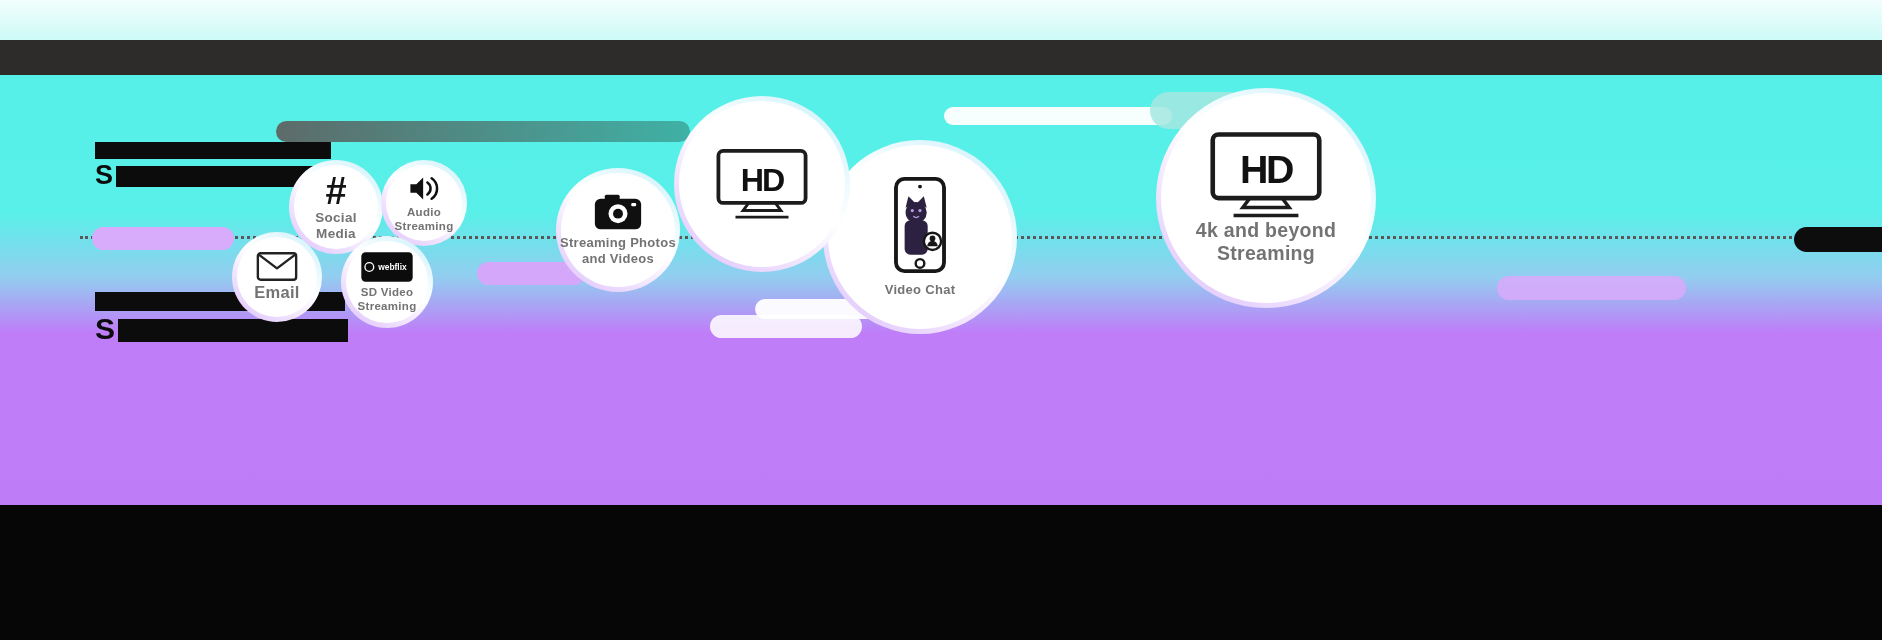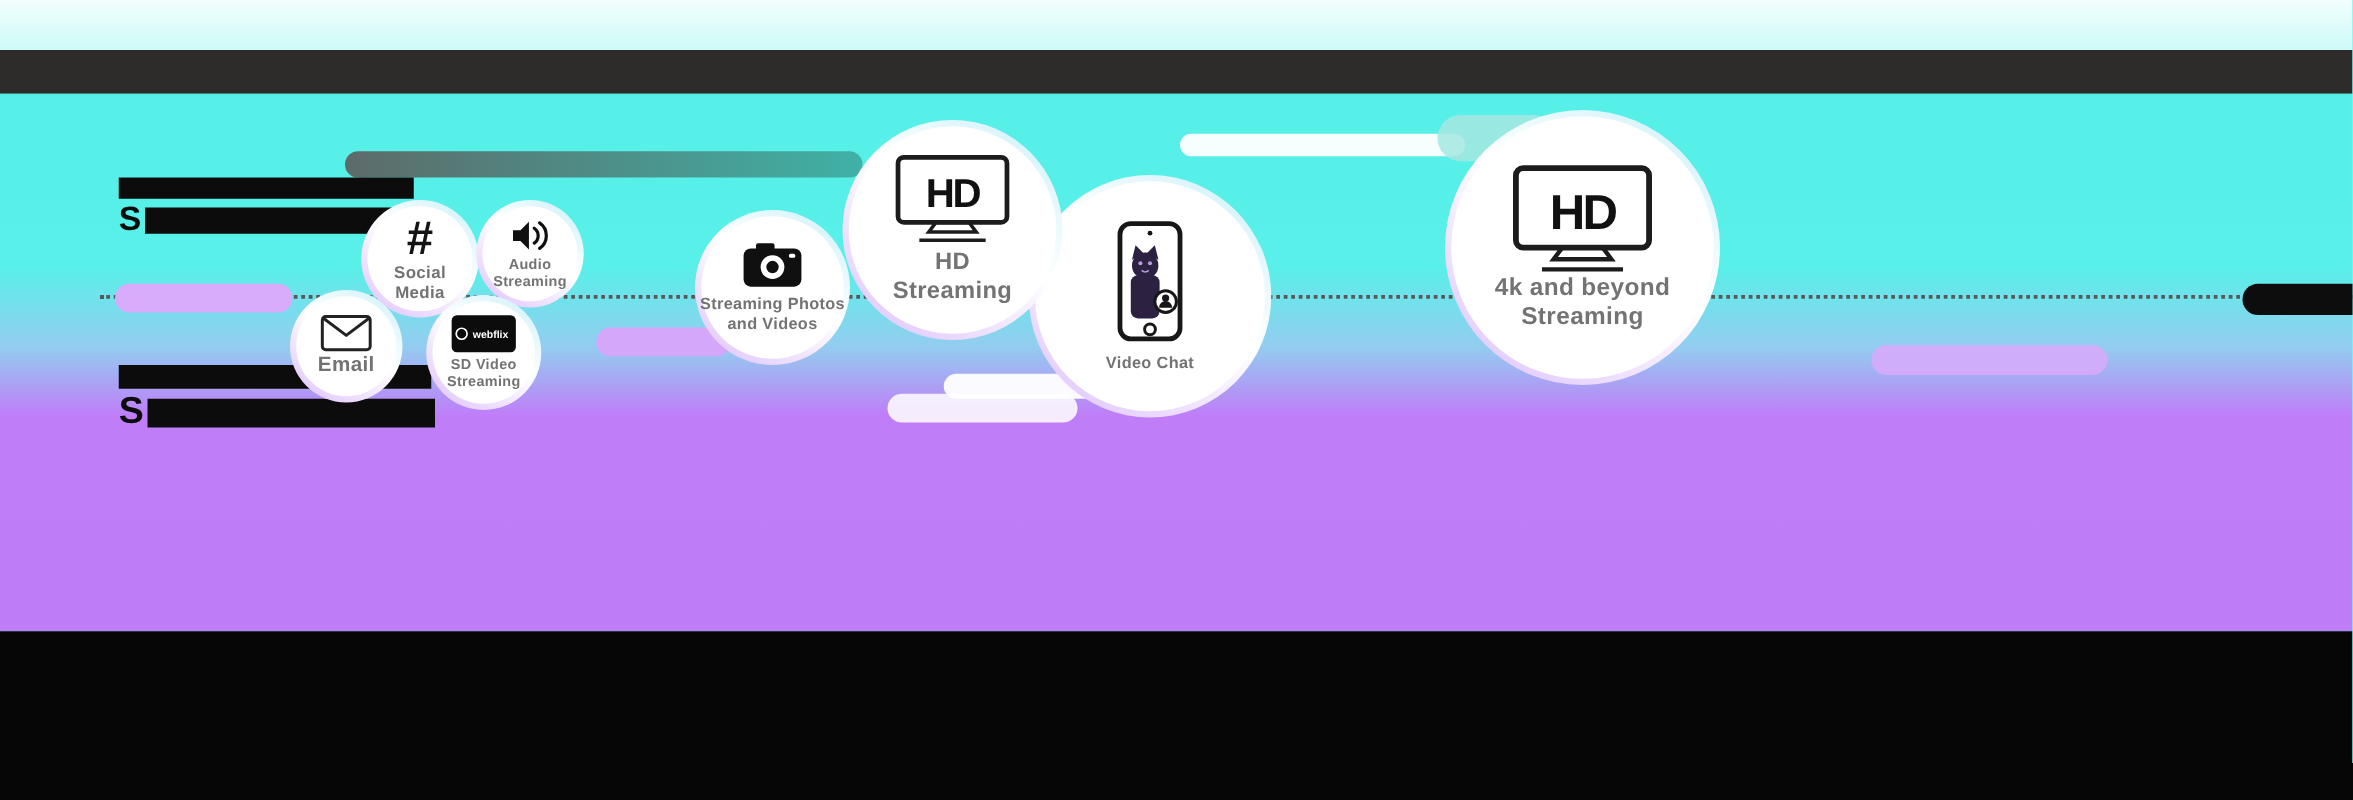--- a/index.html
+++ b/index.html
@@ -136,21 +136,20 @@
   </div>
 
   <div class="bubble" style="left:674px;top:96px;width:176px;height:176px;z-index:4;">
     <div class="bubble-inner">
       <svg width="96" height="72" viewBox="0 0 100 76">
         <rect x="4" y="3" width="92" height="55" rx="5" fill="#ffffff" stroke="#1c1c1c" stroke-width="4"></rect>
         <text x="50" y="45" text-anchor="middle" font-size="34" font-weight="bold" letter-spacing="-2" fill="#111111" font-family="Liberation Sans, sans-serif">HD</text>
         <path d="M36 58 L64 58 L70 66 L30 66 Z" fill="none" stroke="#1c1c1c" stroke-width="3"></path>
         <path d="M22 73 L78 73" stroke="#1c1c1c" stroke-width="3"></path>
       </svg>
-      <div class="bubble-label" style="font-size:19px;width:110px;margin-top:4px;">HD Streaming</div>
     </div>
   </div>
 
   <div class="bubble" style="left:1156px;top:88px;width:220px;height:220px;z-index:3;">
     <div class="bubble-inner">
       <svg width="118" height="88" viewBox="0 0 100 76">
         <rect x="4" y="3" width="92" height="55" rx="5" fill="#ffffff" stroke="#1c1c1c" stroke-width="4"></rect>
         <text x="50" y="45" text-anchor="middle" font-size="34" font-weight="bold" letter-spacing="-2" fill="#111111" font-family="Liberation Sans, sans-serif">HD</text>
         <path d="M36 58 L64 58 L70 66 L30 66 Z" fill="none" stroke="#1c1c1c" stroke-width="3"></path>
         <path d="M22 73 L78 73" stroke="#1c1c1c" stroke-width="3"></path>

